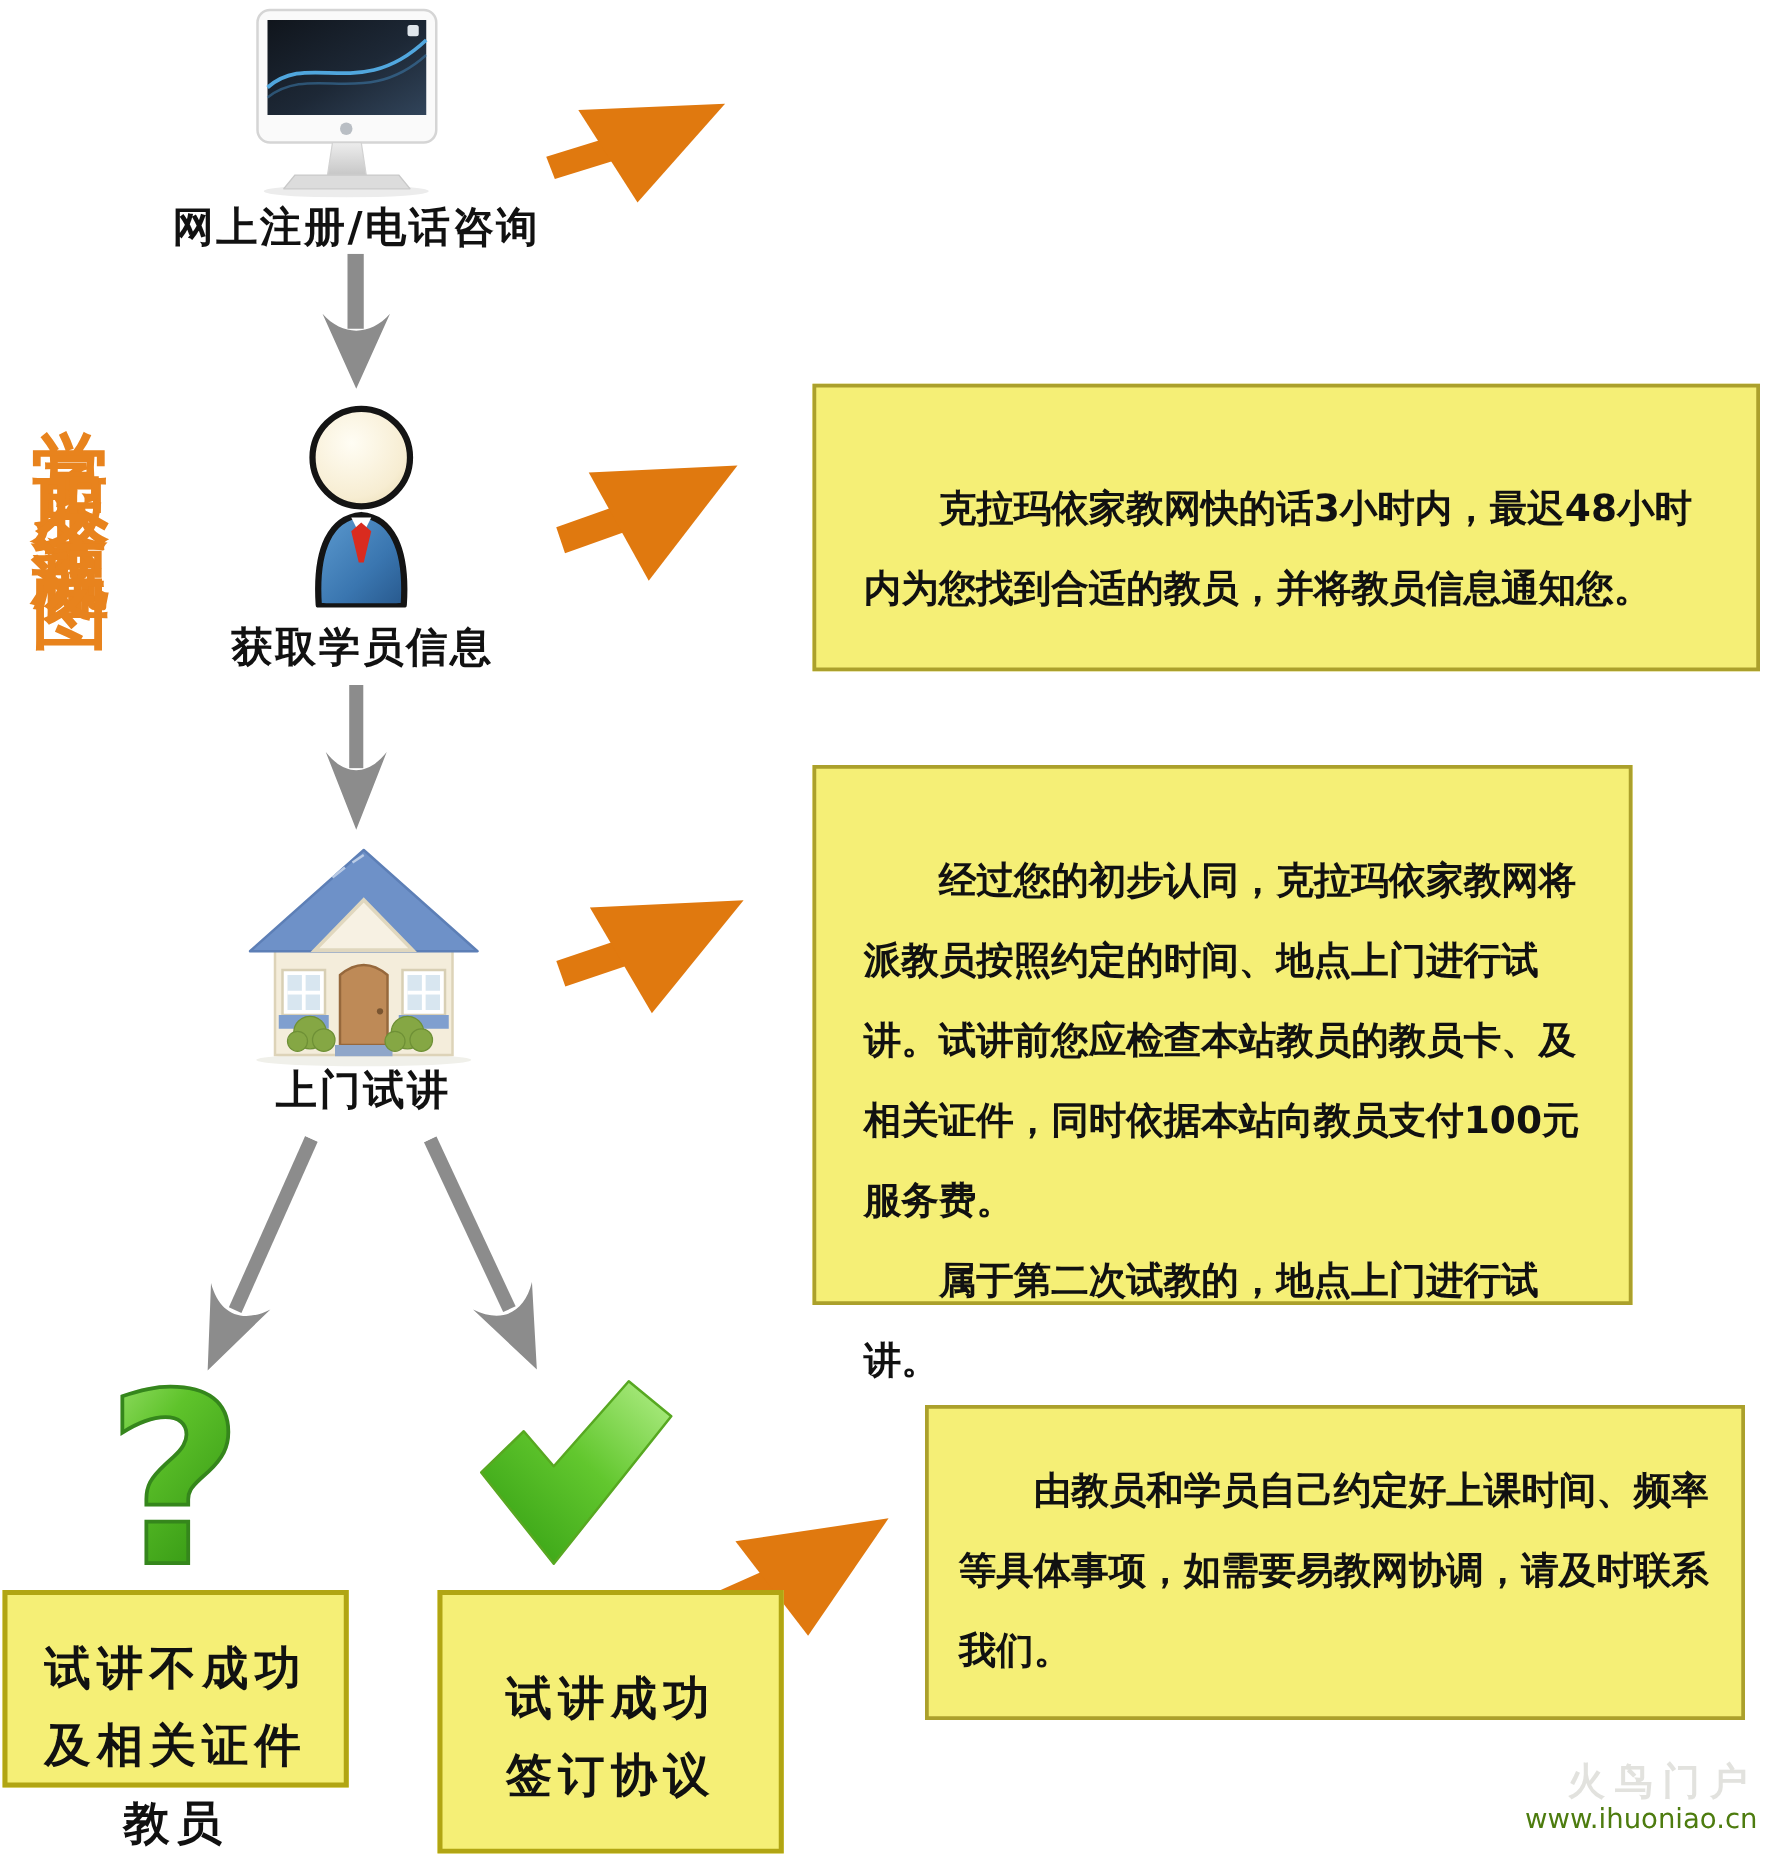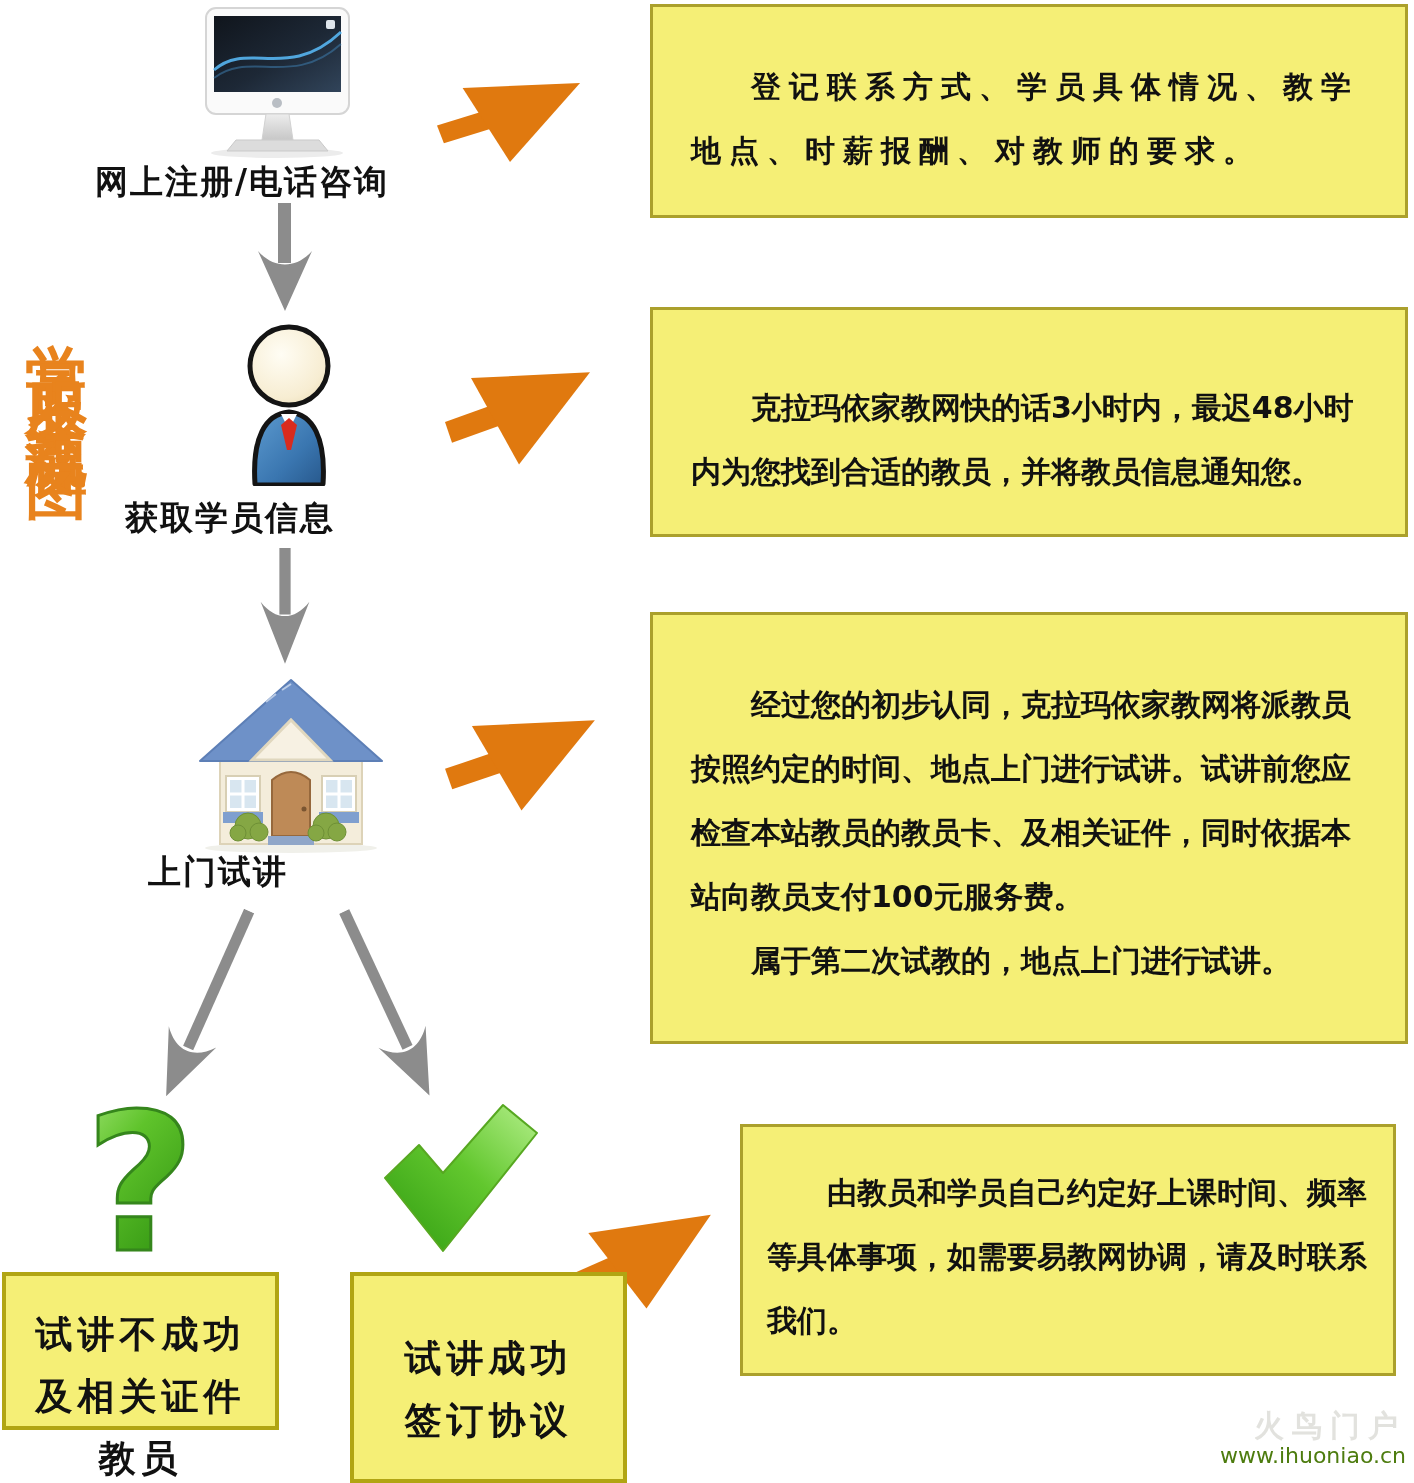--- a/index.html
+++ b/index.html
@@ -10,32 +10,32 @@
   
   .vtitle{
     position:absolute;left:10px;top:294px;height:540px;
     writing-mode:vertical-rl;text-orientation:upright;
     font-size:62px;font-weight:bold;color:#E8831D;letter-spacing:20px;line-height:92px;
     font-family:"DejaVu Serif","DejaVu Sans",serif;
   }
   
   .icon-abs{position:absolute;}
   .step-label{
-    position:absolute;font-weight:bold;font-size:33px;
+    position:absolute;text-align:center;font-weight:bold;font-size:33px;
     color:#111;letter-spacing:2px;white-space:nowrap;
   }
   
   .note{
     position:absolute;background:#F5EF76;border:3px solid #ABA02C;box-sizing:border-box;
     font-weight:bold;color:#111;font-size:30px;line-height:64px;
   }
   .note p{margin:0;padding:0 38px;text-indent:2em;text-align:left;}
   .note-1{left:650px;top:4px;width:758px;height:214px;padding-top:48px;letter-spacing:8px;}
   .note-2{left:650px;top:307px;width:758px;height:230px;padding-top:66px;}
-  .note-3{left:650px;top:612px;width:758px;height:432px;padding-top:58px;}
+  .note-3{left:650px;top:612px;width:656px;height:432px;padding-top:58px;}
   .note-4{left:740px;top:1124px;width:656px;height:252px;padding-top:34px;}
   .note-4 p{padding:0 24px;}
   
   .endbox{
     position:absolute;background:#F5EF76;border:4px solid #B1A513;box-sizing:border-box;
     text-align:center;font-weight:bold;font-size:37px;letter-spacing:5px;color:#111;line-height:62px;
   }
   .endbox-fail{left:2px;top:1272px;width:277px;height:158px;padding-top:28px;}
   .endbox-success{left:350px;top:1272px;width:277px;height:211px;padding-top:52px;}
   
@@ -200,23 +200,20 @@
       <polygon points="27,7 146,2 75,82" fill="#E0790F"></polygon>
     </svg>
   </div>
   <div class="icon-abs" style="left:564px;top:1220px;width:156px;height:92px;transform:rotate(-6deg);">
     <svg width="156" height="92" viewBox="0 0 150 85" preserveAspectRatio="none">
       <polygon points="1,45 56,28 63,46 8,63" fill="#E0790F"></polygon>
       <polygon points="27,7 146,2 75,82" fill="#E0790F"></polygon>
     </svg>
   </div>
 
-  <div class="note note-1">
-    <p>登记联系方式、学员具体情况、教学地点、时薪报酬、对教师的要求。</p>
-  </div>
   <div class="note note-2">
     <p>克拉玛依家教网快的话3小时内，最迟48小时内为您找到合适的教员，并将教员信息通知您。</p>
   </div>
   <div class="note note-3">
     <p>经过您的初步认同，克拉玛依家教网将派教员按照约定的时间、地点上门进行试讲。试讲前您应检查本站教员的教员卡、及相关证件，同时依据本站向教员支付100元服务费。</p>
     <p>属于第二次试教的，地点上门进行试讲。</p>
   </div>
   <div class="note note-4">
     <p>由教员和学员自己约定好上课时间、频率等具体事项，如需要易教网协调，请及时联系我们。</p>
   </div>

